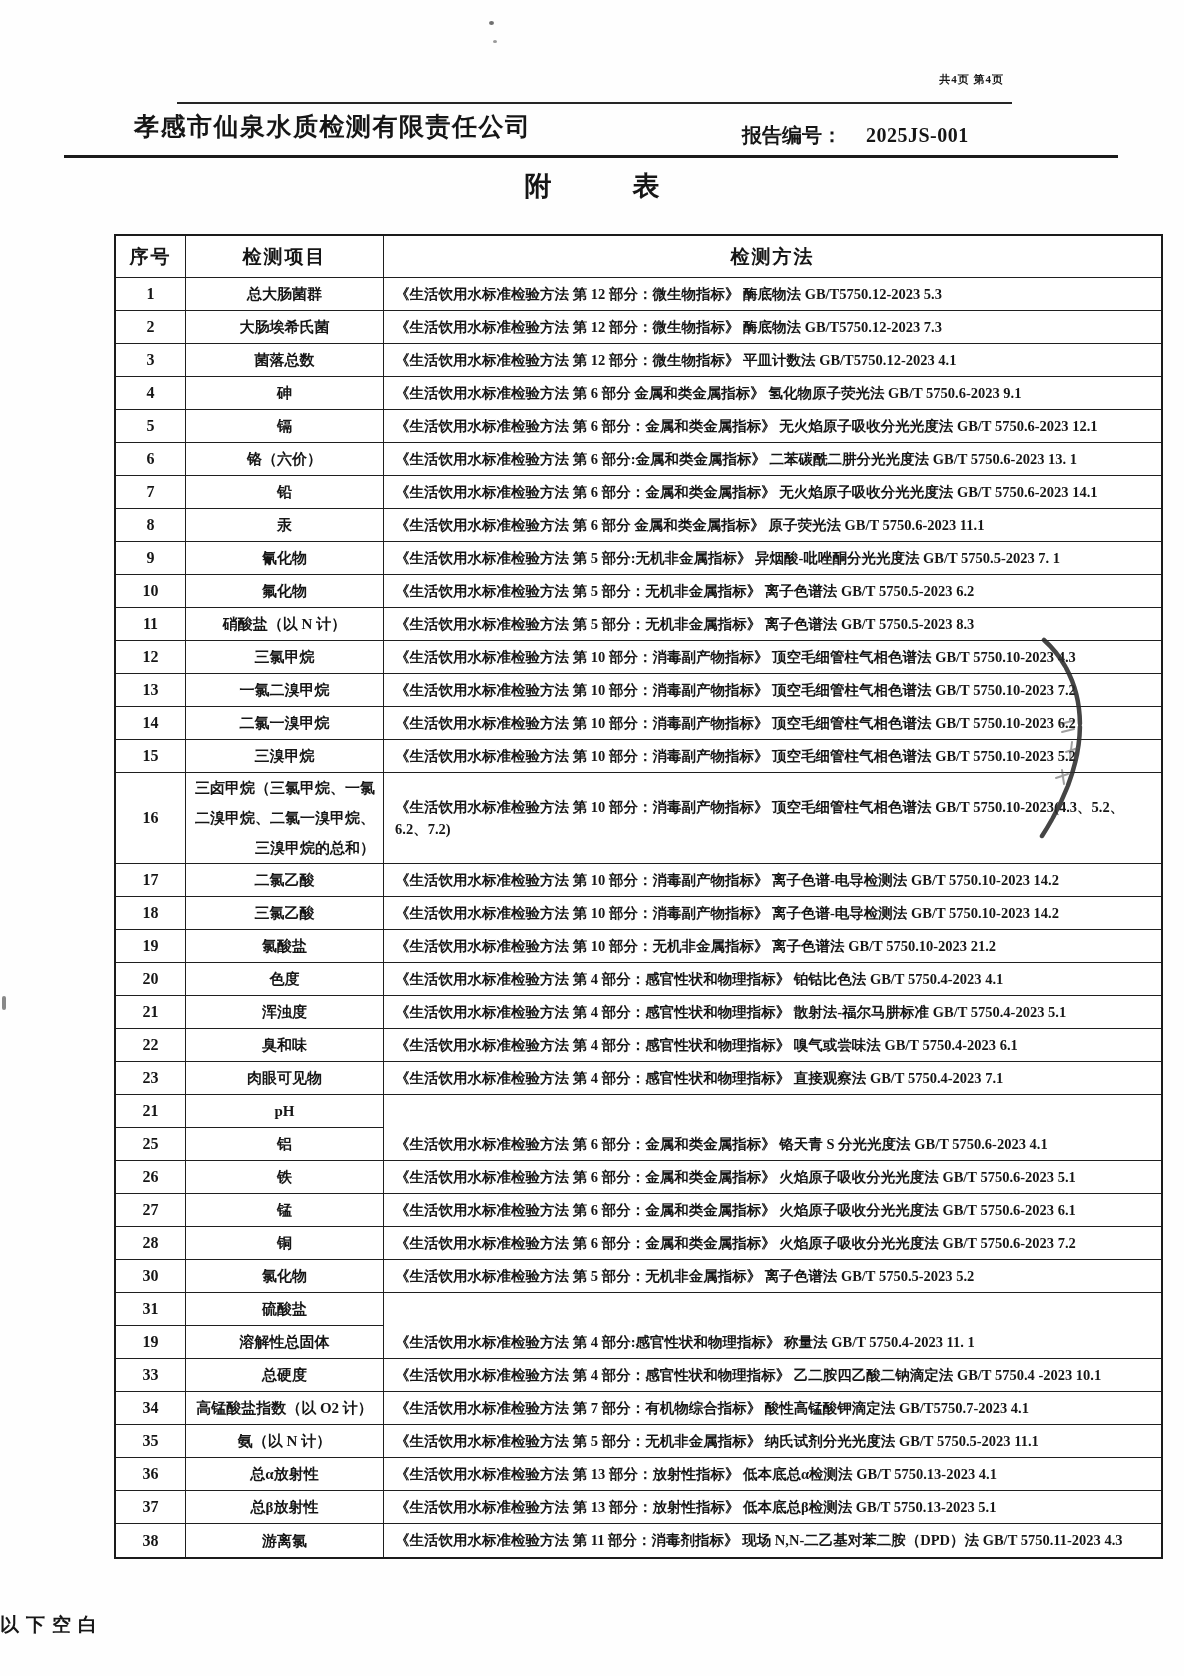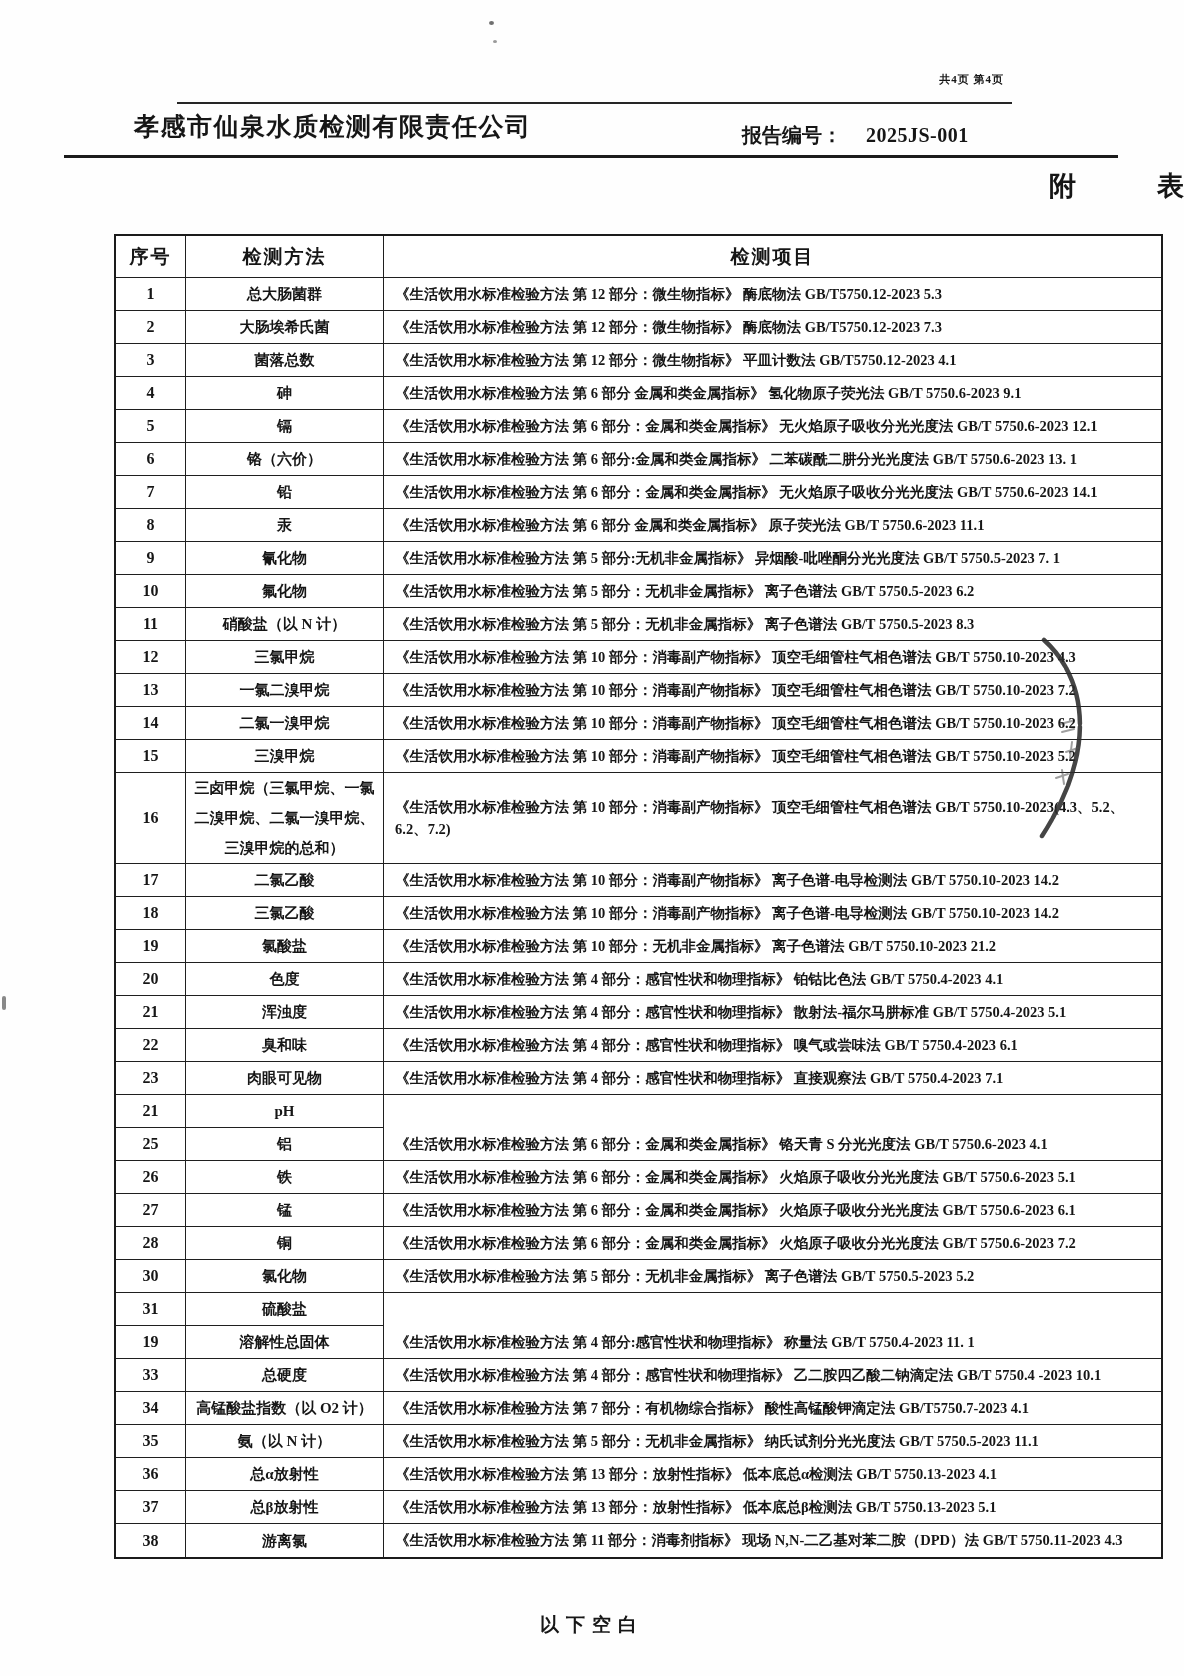--- a/index.html
+++ b/index.html
@@ -10,41 +10,41 @@
   }
   .page{position:absolute;inset:0;background:#fefefe;overflow:hidden;}
 
   
   .page-info{position:absolute;top:72px;right:180px;font-size:11px;font-weight:700;letter-spacing:1px;}
   .thin-rule{position:absolute;top:102px;left:177px;width:835px;height:2px;background:#262626;}
   .company{position:absolute;top:110px;left:134px;font-size:25px;font-weight:800;letter-spacing:1.5px;}
   .report{position:absolute;top:122px;left:742px;font-size:20px;font-weight:700;}
   .report .val{margin-left:24px;font-weight:600;letter-spacing:0.5px;margin-top:28px;}
   .thick-rule{position:absolute;top:155px;left:64px;width:1054px;height:3px;background:#1b1b1b;}
-  .doc-title{position:absolute;top:168px;left:0;width:1184px;text-align:right;
+  .doc-title{position:absolute;top:168px;left:0;width:1184px;text-align:center;
              font-size:27px;font-weight:800;}
 
   
   .table{position:absolute;left:68px;top:234px;width:1049px;
          border:2.5px solid #1b1b1b;box-sizing:border-box;background:#fff;margin-left:46px;}
   .thead,.trow{display:grid;grid-template-columns:70px 198px 1fr;}
   .cell{border-right:1.8px solid #1f1f1f;border-bottom:1.8px solid #1f1f1f;
         box-sizing:border-box;display:flex;align-items:center;}
   .thead .cell{height:42px;justify-content:center;font-size:19px;font-weight:800;letter-spacing:2px;}
   .cell:nth-child(3){border-right:none;}
   .trow:last-child .cell{border-bottom:none;}
   .trow .cell{min-height:33px;}
   .c-no{justify-content:center;font-size:16px;font-weight:700;}
-  .c-item{justify-content:center;text-align:center;font-size:15px;font-weight:700;
+  .c-item{justify-content:center;text-align:right;font-size:15px;font-weight:700;
           line-height:30px;padding:0 8px;}
   .c-method{font-size:14.5px;font-weight:700;line-height:1.55;padding:3px 11px;text-align:left;}
 
   
-  .footer-note{position:absolute;top:1612px;left:0;width:1092px;text-align:center;
-               font-size:19px;font-weight:700;letter-spacing:7px;margin-left:46px;}
+  .footer-note{position:absolute;top:1612px;left:0;width:1092px;text-align:left;
+               font-size:19px;font-weight:700;letter-spacing:7px;}
 
   
   .seal{position:absolute;left:1022px;top:628px;width:110px;height:220px;opacity:.88;}
   .noise-dot{position:absolute;background:#6f6f6f;border-radius:50%;}
   .nd1{left:489px;top:21px;width:5px;height:4px;}
   .nd2{left:493px;top:40px;width:4px;height:3px;opacity:.7;}
   .nd3{left:2px;top:996px;width:4px;height:14px;background:#3a3a3a;border-radius:2px;opacity:.6;}
 </style>
 </head>
 <body>
@@ -56,22 +56,22 @@
   <div class="company">孝感市仙泉水质检测有限责任公司</div>
   <div class="report">
     <span class="lbl">报告编号：</span><span class="val">2025JS-001</span>
   </div>
   <div class="thick-rule"></div>
   <div class="doc-title">附　　　表</div>
 
   <div class="table">
     <div class="thead">
       <div class="cell">序号</div>
+      <div class="cell">检测项目</div>
       <div class="cell">检测方法</div>
-      <div class="cell">检测项目</div>
     </div>
     <div id="tbody">
         <div class="trow">
           <div class="cell c-no">1</div>
           <div class="cell c-item">总大肠菌群</div>
           <div class="cell c-method">《生活饮用水标准检验方法 第 12 部分：微生物指标》 酶底物法 GB/T5750.12-2023 5.3</div>
         </div>
         <div class="trow">
           <div class="cell c-no">2</div>
           <div class="cell c-item">大肠埃希氏菌</div>

